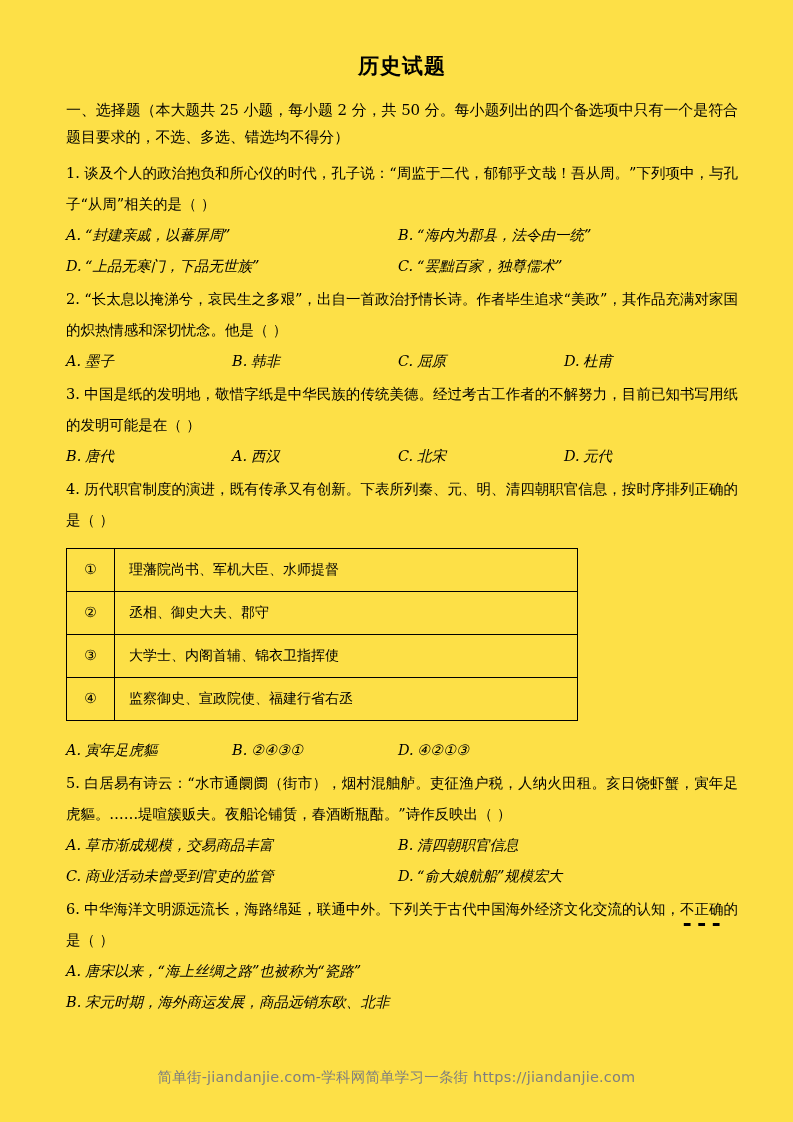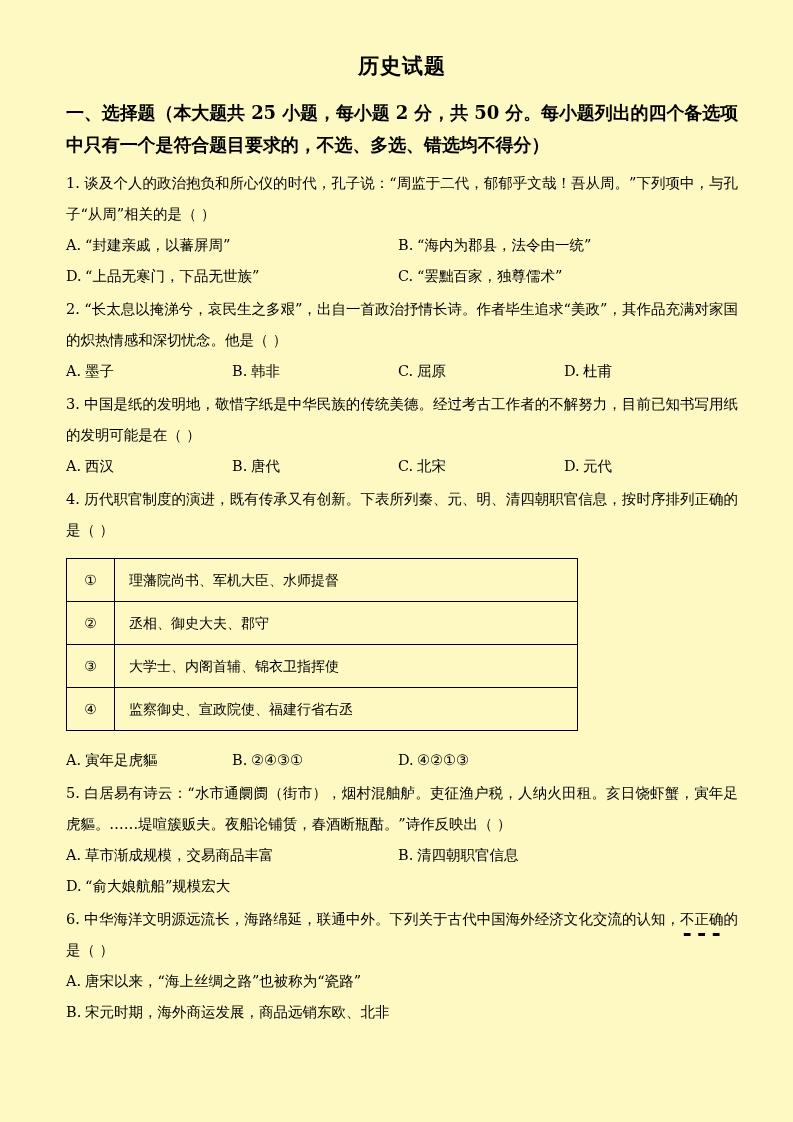--- a/index.html
+++ b/index.html
@@ -10,21 +10,21 @@
   }
   body {
     font-family: "DejaVu Serif", "Liberation Serif", serif;
     color: #000000;
   }
   .page {
     position: relative;
     width: 793px;
     height: 1122px;
     margin: 0 auto;
-    background: #fef9c3;
+    background: #fde047;
     overflow: hidden;
     box-sizing: border-box;
   }
   .content {
     position: absolute;
     left: 66px;
     top: 52px;
     width: 672px;
   }
 
@@ -34,22 +34,22 @@
     font-size: 21px;
     font-weight: bold;
     letter-spacing: 1px;
     margin: 0 0 18px 0;
     line-height: 1.3;
     font-family: "DejaVu Serif", "Liberation Serif", serif;
   }
 
   
   .section-head {
-    font-size: 18px;
-    font-weight: bold;
+    font-size: 15px;
+    font-weight: normal;
     line-height: 1.75;
     margin: 0 0 8px 0;
     text-align: justify;
     text-justify: inter-ideograph;
     letter-spacing: -0.1px;
   }
 
   
   .question {
     margin: 0 0 2px 0;
@@ -86,20 +86,21 @@
     display: flex;
     flex-wrap: wrap;
     margin: 0;
   }
   .options .opt {
     font-size: 14.5px;
     line-height: 31px;
     white-space: nowrap;
     box-sizing: border-box;
     padding-right: 6px;
+    font-style: italic;
   }
   
   .options.cols4 .opt { width: 166px; }
   
   .options.cols2 .opt { width: 332px; }
   
   .options.cols1 .opt { width: 100%; }
 
   .opt-label {
     display: inline-block;
@@ -184,24 +185,24 @@
         <div class="opt">
           <span class="opt-label">D.</span><span>杜甫</span>
         </div>
       </div>
     </div>
 
     <div class="question">
       <p class="q-stem">3. 中国是纸的发明地，敬惜字纸是中华民族的传统美德。经过考古工作者的不解努力，目前已知书写用纸的发明可能是在（        ）</p>
       <div class="options cols4">
         <div class="opt">
+          <span class="opt-label">B.</span><span>唐代</span>
+        </div>
+        <div class="opt">
           <span class="opt-label">A.</span><span>西汉</span>
-        </div>
-        <div class="opt">
-          <span class="opt-label">B.</span><span>唐代</span>
         </div>
         <div class="opt">
           <span class="opt-label">C.</span><span>北宋</span>
         </div>
         <div class="opt">
           <span class="opt-label">D.</span><span>元代</span>
         </div>
       </div>
     </div>
 
@@ -243,32 +244,36 @@
     <div class="question">
       <p class="q-stem">5. 白居易有诗云：“水市通阛阓（街市），烟村混舳舻。吏征渔户税，人纳火田租。亥日饶虾蟹，寅年足虎貙。……堤喧簇贩夫。夜船论铺赁，春酒断瓶酤。”诗作反映出（        ）</p>
       <div class="options cols2">
         <div class="opt">
           <span class="opt-label">A.</span><span>草市渐成规模，交易商品丰富</span>
         </div>
         <div class="opt">
           <span class="opt-label">B.</span><span>清四朝职官信息</span>
         </div>
         <div class="opt">
+          <span class="opt-label">C.</span><span>商业活动未曾受到官吏的监管</span>
+        </div>
+        <div class="opt">
           <span class="opt-label">D.</span><span>“俞大娘航船”规模宏大</span>
         </div>
       </div>
     </div>
 
     <div class="question">
       <p class="q-stem"><span>6. 中华海洋文明源远流长，海路绵延，联通中外。下列关于古代中国海外经济文化交流的认知，</span><span class="emph">不正确</span><span>的是（        ）</span></p>
       <div class="options cols1">
         <div class="opt">
           <span class="opt-label">A.</span><span>唐宋以来，“海上丝绸之路”也被称为“瓷路”</span>
         </div>
         <div class="opt">
           <span class="opt-label">B.</span><span>宋元时期，海外商运发展，商品远销东欧、北非</span>
         </div>
       </div>
     </div>
 
   </div>
 
+  <div class="footer">简单街-jiandanjie.com-学科网简单学习一条街 https://jiandanjie.com</div>
 </div>
 
 </body></html>

